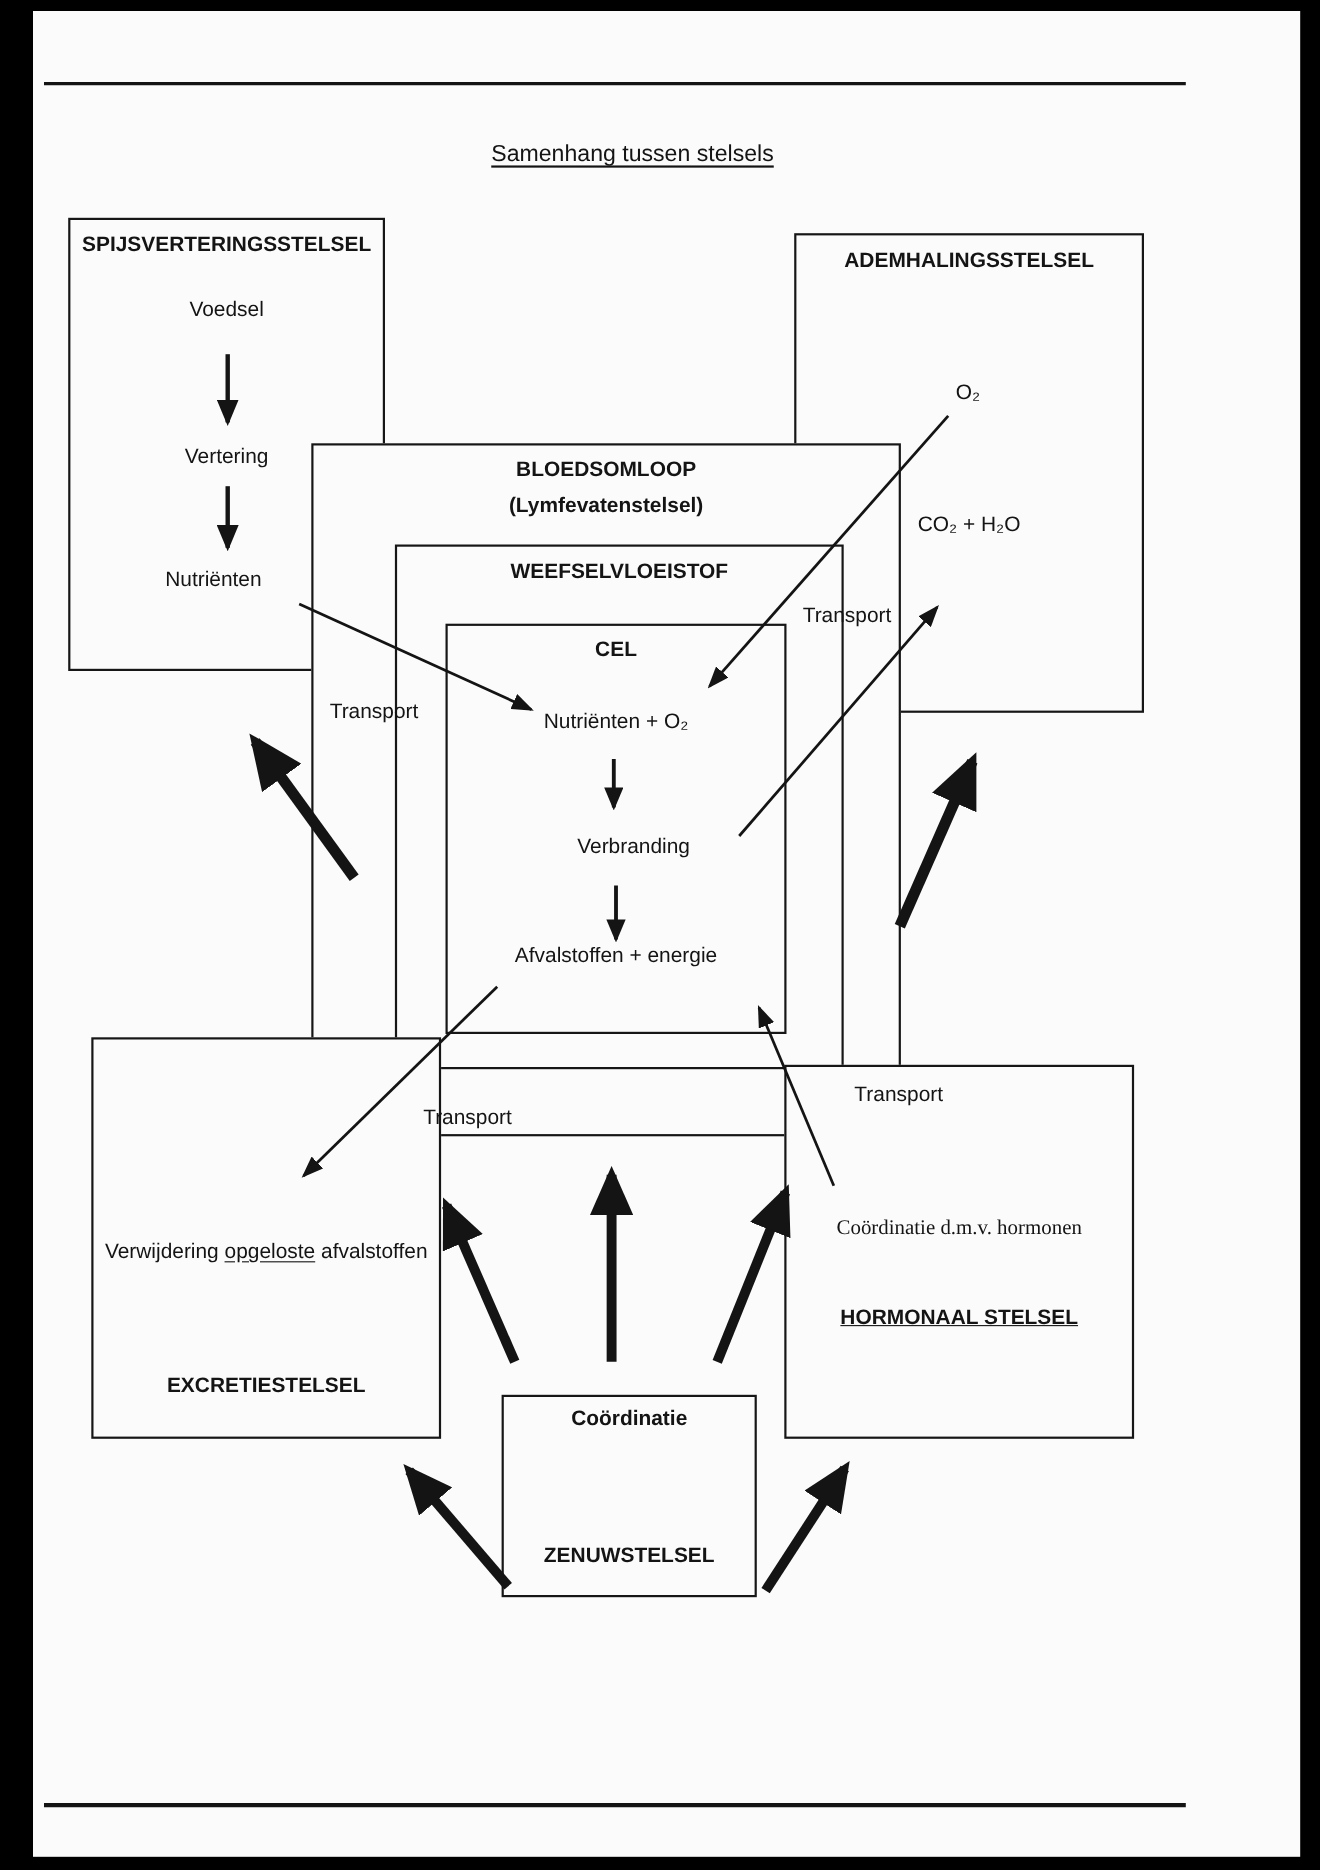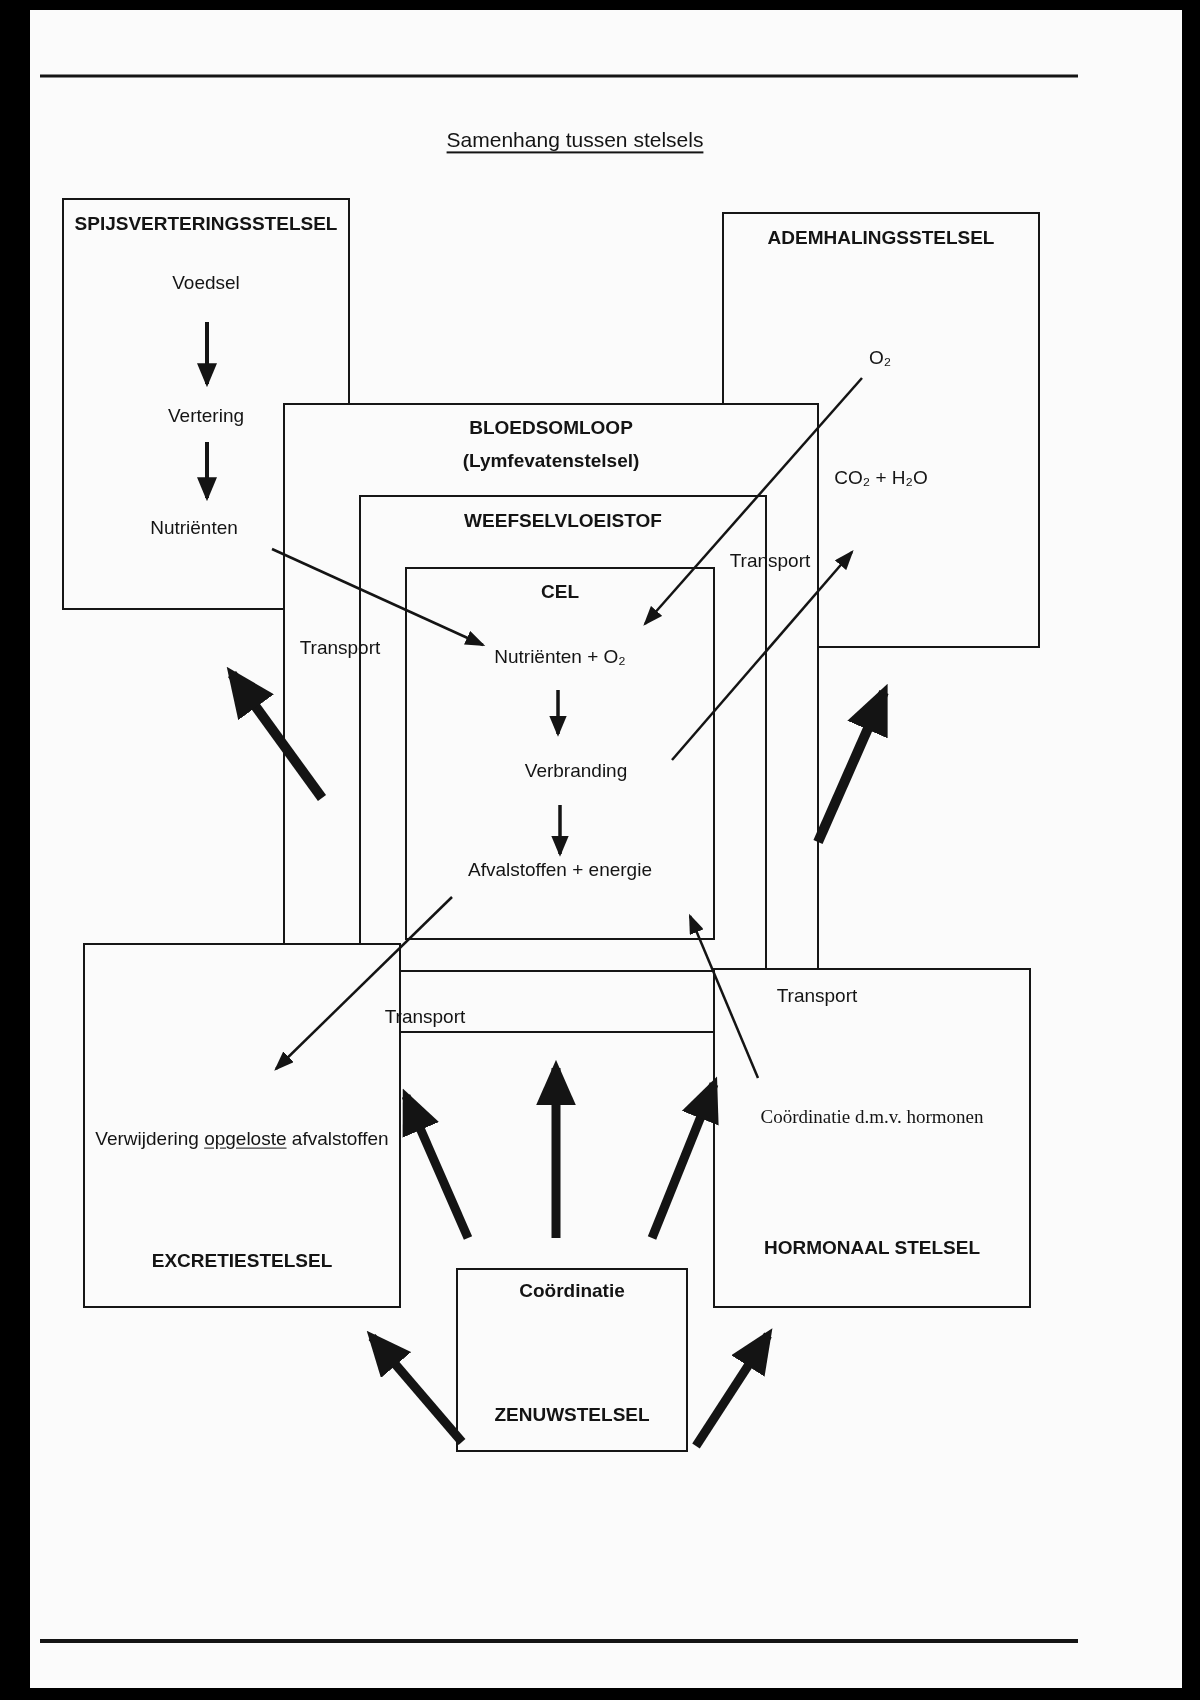--- a/index.html
+++ b/index.html
@@ -117,17 +117,17 @@
 
   <div class="lbl" style="left:340px;top:648px;">Transport</div>
   <div class="lbl" style="left:770px;top:561px;">Transport</div>
   <div class="lbl" style="left:817px;top:996px;">Transport</div>
   <div class="lbl" style="left:425px;top:1017px;">Transport</div>
 
   <div class="lbl" style="left:242px;top:1139px;"><span>Verwijdering</span> <span class="u">opgeloste</span> <span>afvalstoffen</span></div>
   <div class="lbl bold" style="left:242px;top:1261px;">EXCRETIESTELSEL</div>
 
   <div class="lbl" style="left:872px;top:1117px;font-family:Liberation Serif, serif;">Coördinatie d.m.v. hormonen</div>
-  <div class="lbl bold" style="left:872px;top:1248px;">HORMONAAL STELSEL</div>
+  <div class="lbl bold" style="left:872px;top:1199px;text-decoration:underline;">HORMONAAL STELSEL</div>
 
   <div class="lbl" style="left:572px;top:1291px;font-weight:bold;">Coördinatie</div>
   <div class="lbl bold" style="left:572px;top:1415px;">ZENUWSTELSEL</div>
 </div>
 
 </body></html>

